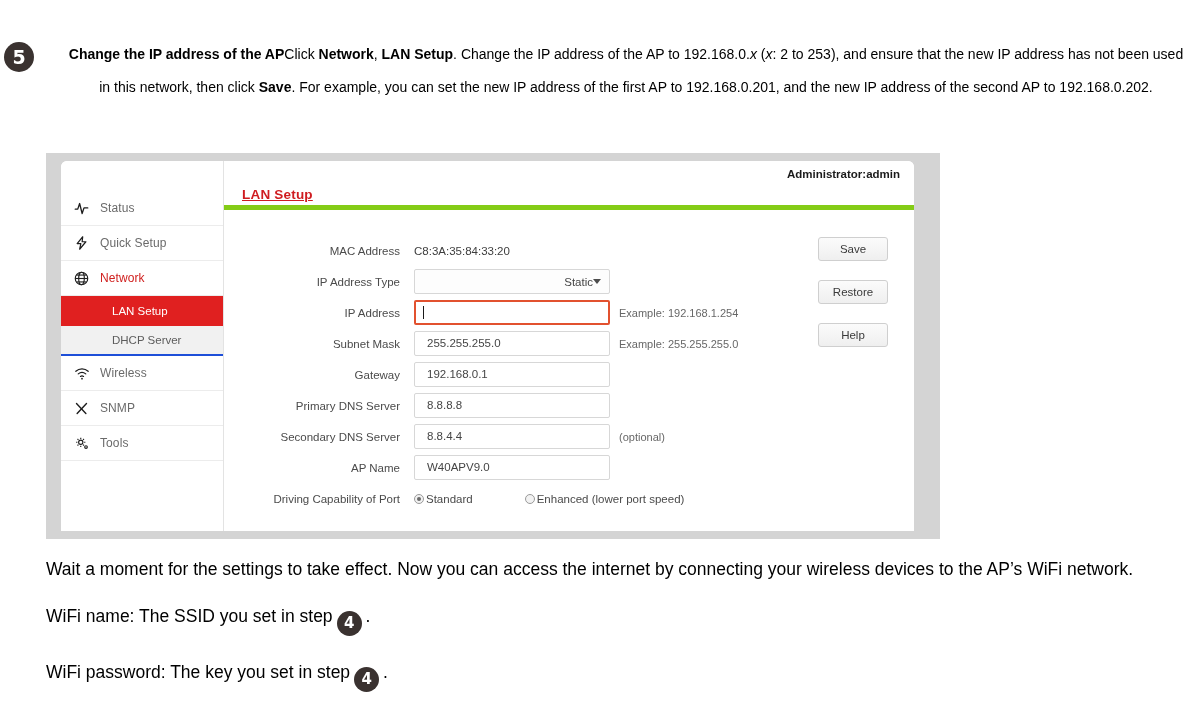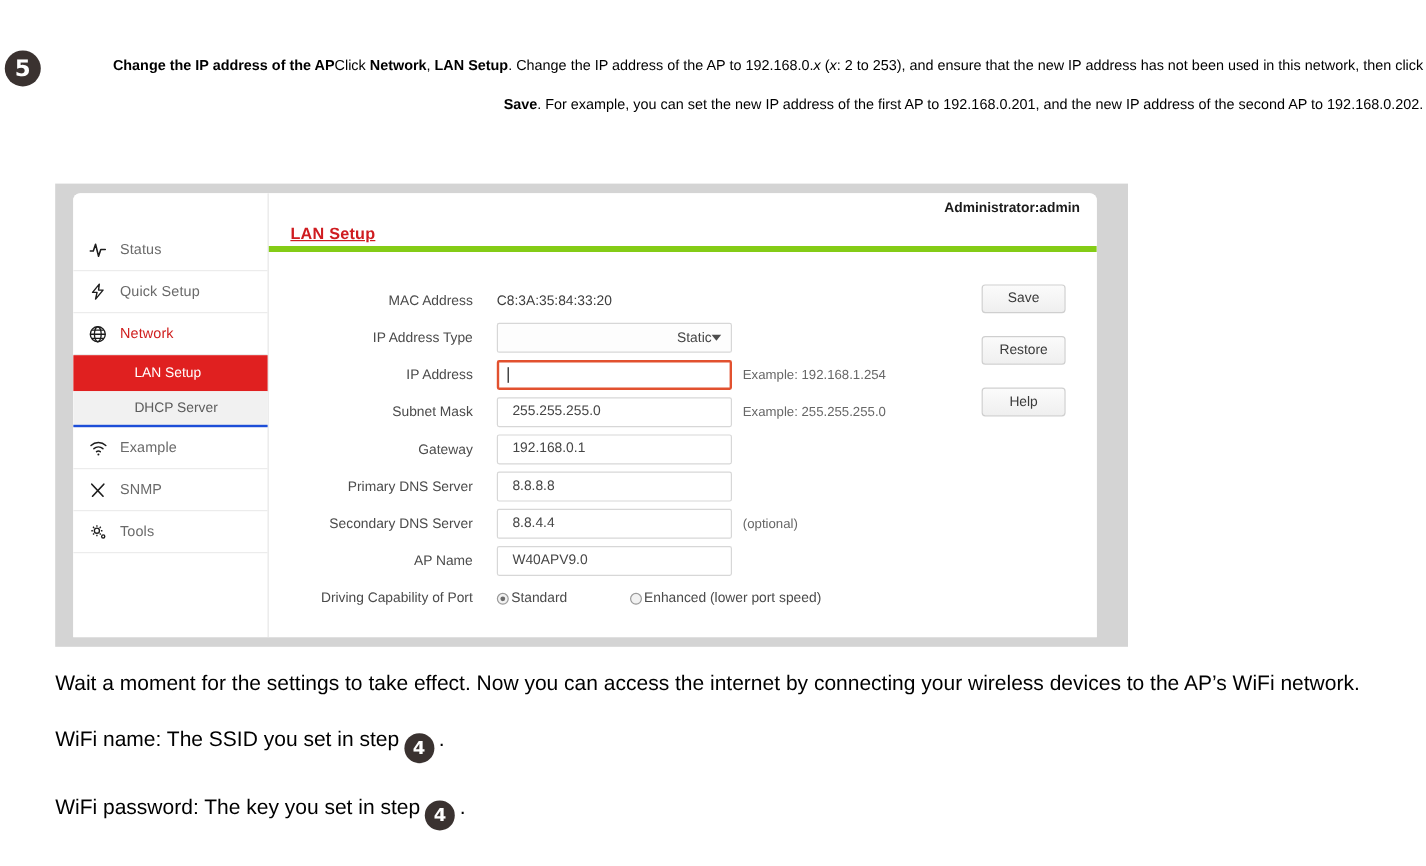--- a/index.html
+++ b/index.html
@@ -34,23 +34,23 @@
     color: #ffffff;
     font-size: 19px;
     font-weight: bold;
     line-height: 30px;
     text-align: center;
     font-family: "DejaVu Sans", sans-serif;
   }
   .step-text {
     margin-left: 66px;
     margin-right: 2px;
-    font-size: 12px;
+    font-size: 14px;
     line-height: 33px;
-    text-align: right;
+    text-align: center;
   }
   .step-text b { font-weight: bold; }
   .step-text i { font-style: italic; }
 
   
   .ui-shot {
     position: absolute;
     left: 46px;
     top: 153px;
     width: 894px;
@@ -156,21 +156,21 @@
   .form-row {
     display: flex;
     align-items: center;
     height: 31px;
     margin-bottom: 0;
   }
   .form-label {
     width: 190px;
     flex: 0 0 190px;
     text-align: right;
-    padding-right: 20px;
+    padding-right: 14px;
     box-sizing: border-box;
     font-size: 11.5px;
     color: #4b4b4b;
   }
   .form-field {
     display: flex;
     align-items: center;
   }
   .static-val {
     font-size: 11.5px;
@@ -360,21 +360,21 @@
 
       <div class="nav-item">
         <span class="nav-ico">
           <svg width="16" height="13" viewBox="0 0 24 20" fill="none" stroke="#1d1d1d" stroke-width="1.9" stroke-linecap="round">
               <path d="M2.5 6.5a14 14 0 0 1 19 0"></path>
               <path d="M6.2 10.6a9 9 0 0 1 11.6 0"></path>
               <path d="M9.6 14.5a4.2 4.2 0 0 1 4.8 0"></path>
               <circle cx="12" cy="18" r="1.3" fill="#1d1d1d" stroke="none"></circle>
             </svg>
         </span>
-        <span class="nav-label">Example</span>
+        <span class="nav-label">Wireless</span>
       </div>
 
       <div class="nav-item">
         <span class="nav-ico">
           <svg width="15" height="15" viewBox="0 0 24 24" fill="none" stroke="#1d1d1d" stroke-width="2.2" stroke-linecap="round">
               <line x1="4" y1="4" x2="19" y2="20"></line>
               <line x1="20" y1="4" x2="5" y2="20"></line>
             </svg>
         </span>
         <span class="nav-label">SNMP</span>

